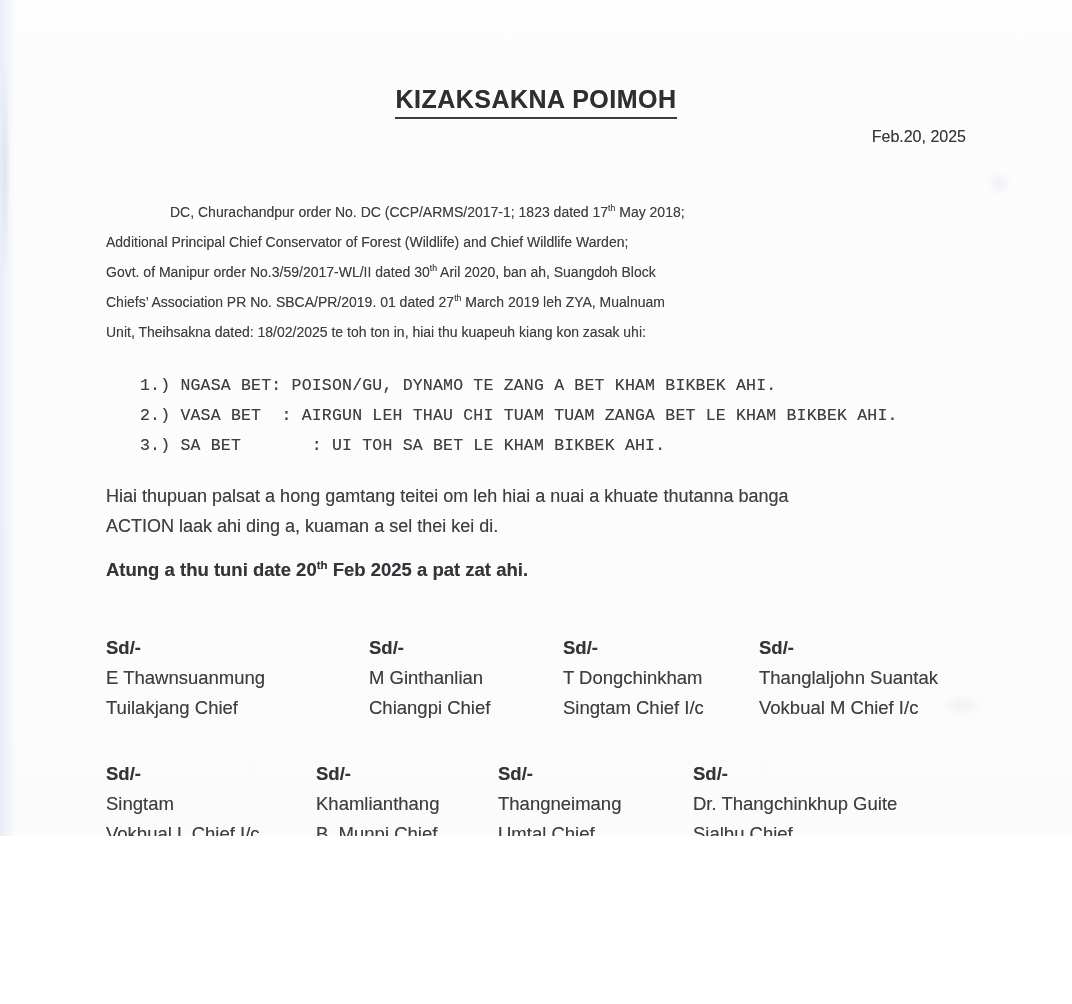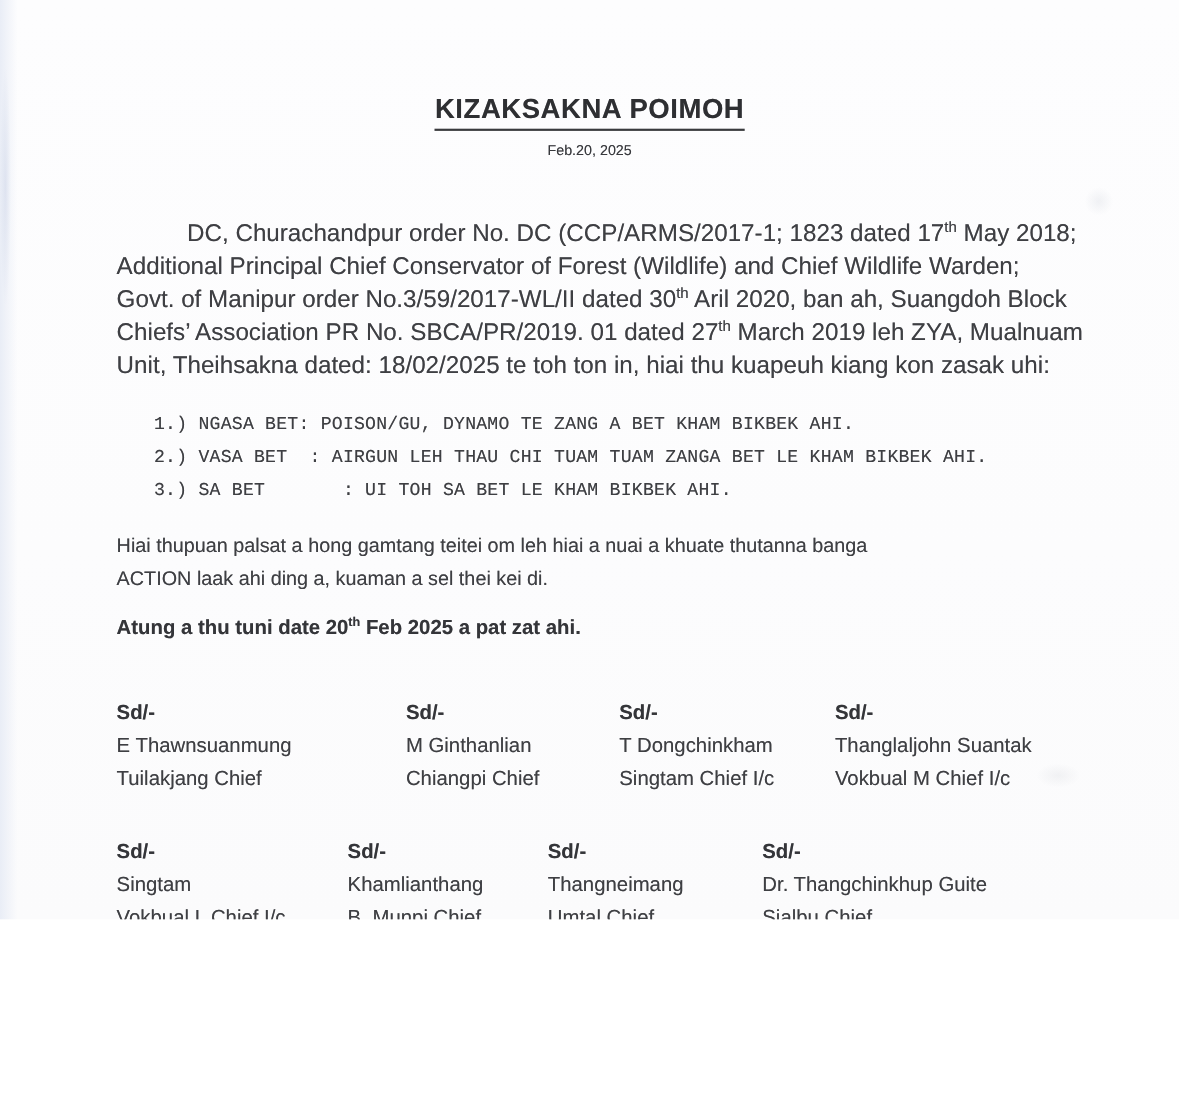--- a/index.html
+++ b/index.html
@@ -24,28 +24,28 @@
     display: inline-block;
     font-size: 25px;
     font-weight: 700;
     letter-spacing: 0.5px;
     color: #2e2f32;
     border-bottom: 2.5px solid #3a3b3e;
     padding-bottom: 2px;
     line-height: 31px;
   }
   .doc-date {
-    text-align: center;
-    font-size: 13px;
+    text-align: right;
+    font-size: 16px;
     line-height: 24px;
     margin-top: 6px;
     color: #38393d;
   }
 
-  .intro { margin-top: 48px; font-size: 22px; line-height: 30px; }
+  .intro { margin-top: 48px; font-size: 14px; line-height: 30px; }
   .intro .line { white-space: nowrap; }
   .intro .line.first { text-indent: 64px; }
 
   sup { font-size: 0.62em; line-height: 0; vertical-align: super; }
 
   .rules { margin-top: 24px; padding-left: 34px; font-size: 16.5px; line-height: 30px; font-family: Liberation Mono, monospace; }
   .rule { white-space: pre; letter-spacing: 0.2px; }
 
   .warning { margin-top: 20px; font-size: 18px; line-height: 30px; }
   .warning .line { white-space: nowrap; }

